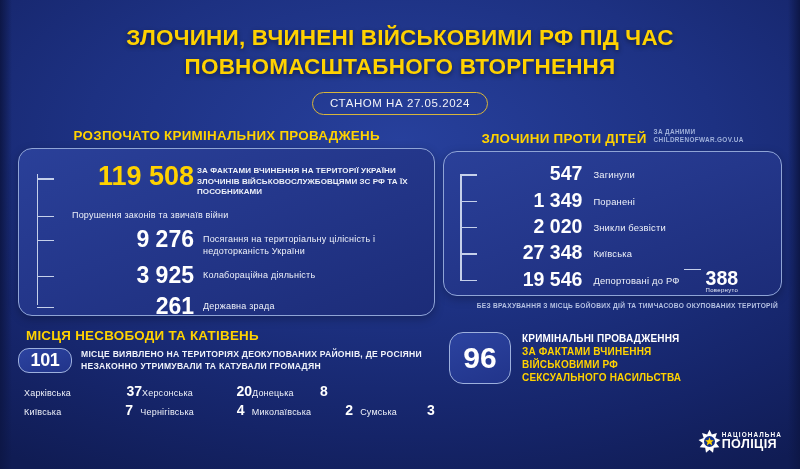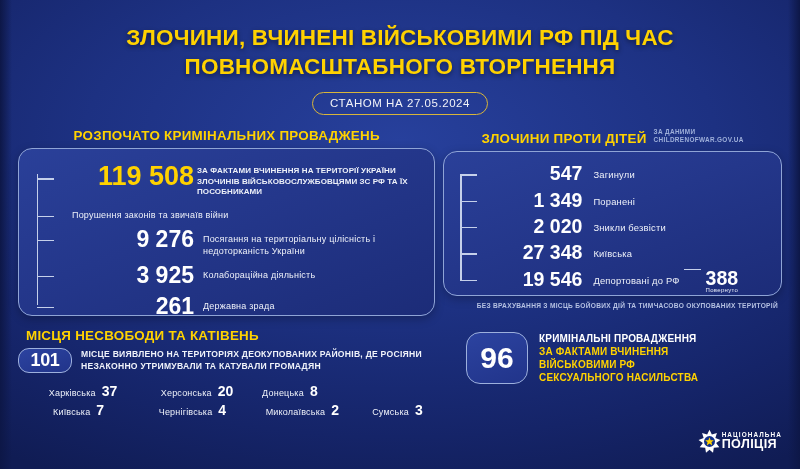--- a/index.html
+++ b/index.html
@@ -107,21 +107,21 @@
   .sub-num { font-weight: 700; font-size: 19.5px; line-height: 1; color: #fff; text-align: center; }
   .sub-cap { font-size: 6px; letter-spacing: .3px; color: #e6eaf6; text-align: center; margin-top: -1px; }
 
   .footnote {
     color: #b9c5e6; font-size: 6.6px; line-height: 1.35;
     letter-spacing: .3px; text-align: right; margin-top: 6px;
     padding-right: 4px; font-weight: 700;
   }
 
   
-  .lower { display: flex; padding: 12px 18px 0 18px; gap: 24px; }
+  .lower { display: flex; padding: 12px 18px 0 18px; gap: 7px; }
   .low-left { width: 424px; }
   .low-right { width: 344px; display: flex; align-items: flex-start; gap: 11px; padding-top: 4px; }
 
   .badge {
     border: 1.3px solid #9db0dd; border-radius: 11px;
     background: linear-gradient(160deg, #2c43a0 0%, #21348a 100%);
     color: #fff; font-weight: 700; text-align: center;
     display: flex; align-items: center; justify-content: center;
     flex: 0 0 auto;
   }
@@ -129,21 +129,21 @@
   .badge-96  { width: 62px; height: 52px; font-size: 30px; border-radius: 14px; }
 
   .loc-row { display: flex; align-items: center; gap: 9px; margin-top: 4px; }
   .loc-text { color: #f0f3fa; font-size: 8.6px; line-height: 1.38; letter-spacing: .25px; font-weight: 700; }
   .sv-text { color: #ffd200; font-size: 10px; line-height: 1.31; font-weight: 700; letter-spacing: .2px; }
   .sv-text .w { color: #ffffff; }
 
   .regions { margin-top: 10px; padding-left: 6px; }
   .reg-row { display: flex; gap: 0; }
   .reg-row + .reg-row { margin-top: 3px; }
-  .reg { display: flex; align-items: baseline; justify-content: center; gap: 6px; }
+  .reg { display: flex; align-items: baseline; justify-content: space-between; gap: 6px; }
   .reg-name { font-size: 9px; letter-spacing: .2px; color: #eef1f9; }
   .reg-val { font-weight: 700; font-size: 14px; color: #ffffff; min-width: 15px; text-align: left; }
 
   
   .logo {
     position: absolute; right: 18px; bottom: 15px;
     display: flex; align-items: center; gap: 0;
   }
   .logo-mark { width: 25px; height: 25px; }
   .logo-txt { line-height: 1.05; }

